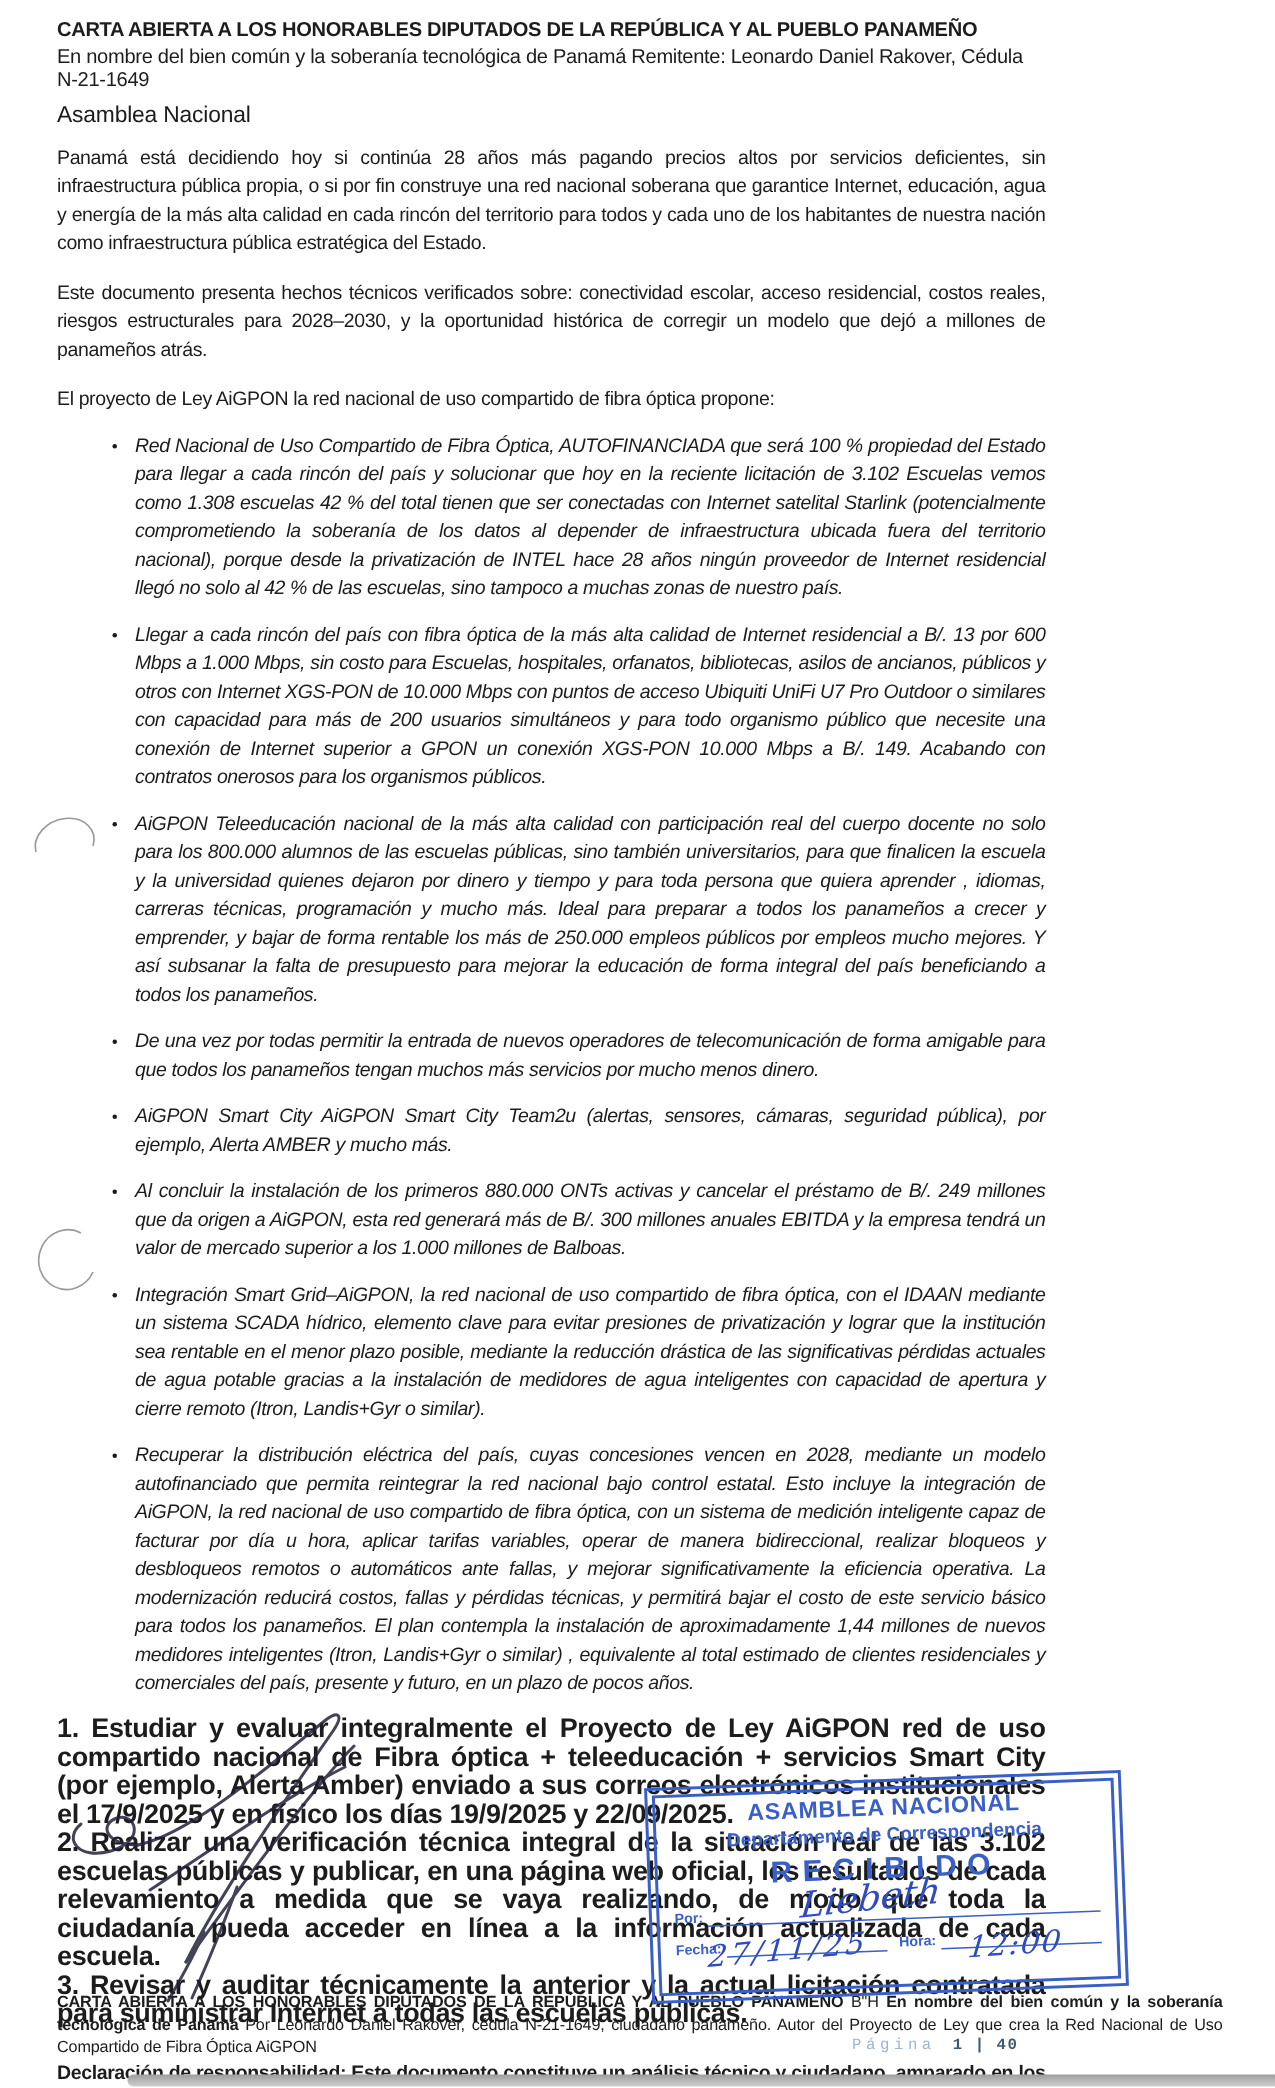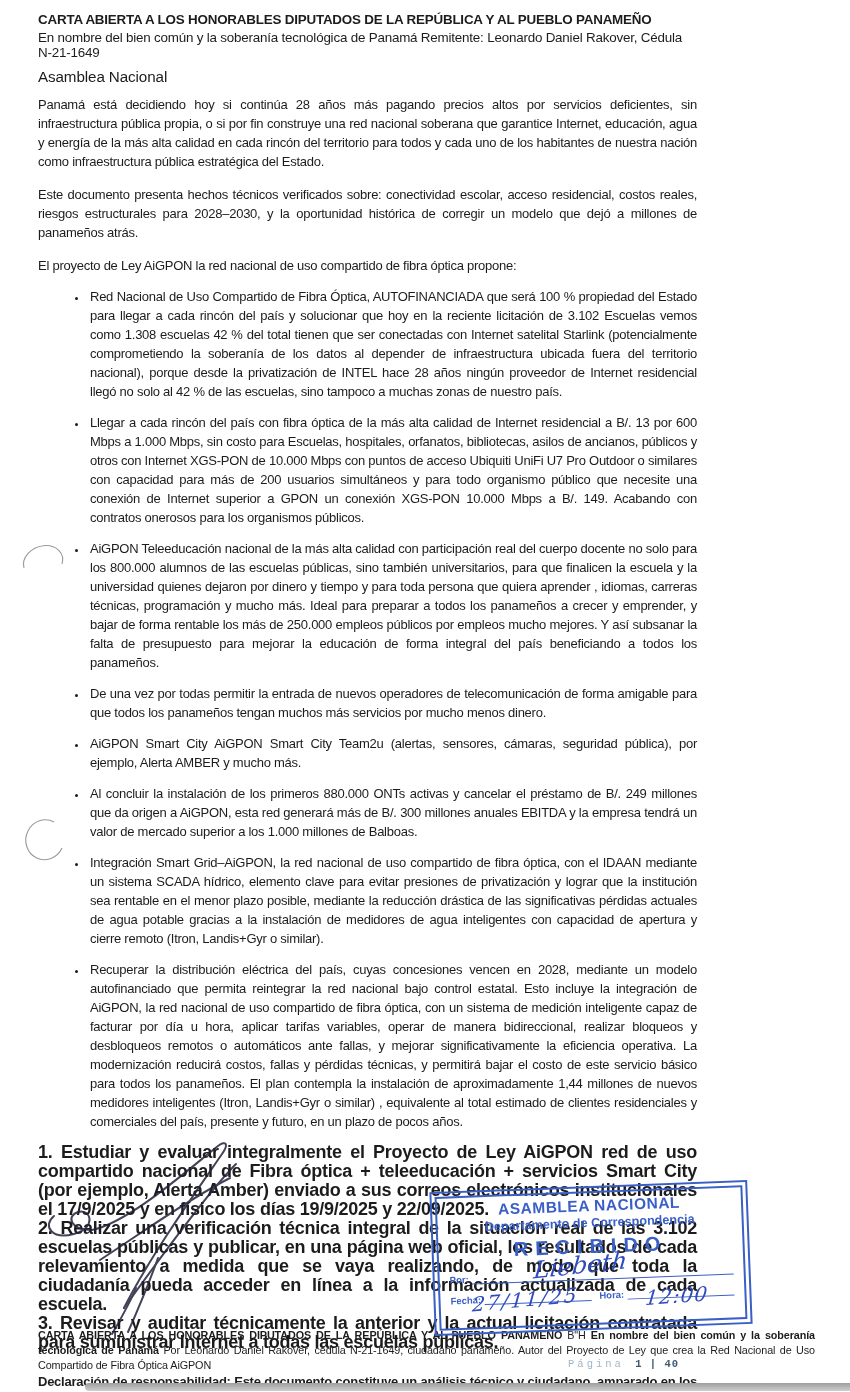--- a/index.html
+++ b/index.html
@@ -17,21 +17,21 @@
   .t-title { font-size: 13.4px; font-weight: bold; letter-spacing: -0.2px; }
   .t-sub   { font-size: 13.4px; margin-top: 3px; letter-spacing: -0.2px; }
   .t-recipient { font-size: 15.6px; font-weight: bold; margin-top: 16px; letter-spacing: -0.2px; }
   .t-inst  { font-size: 15.2px; margin-top: 8px; letter-spacing: -0.1px; }
 
   p.body, li.body {
     font-size: 13px; line-height: 19px; text-align: justify; letter-spacing: -0.25px;
   }
   .mt10 { margin-top: 10px; } .mt14 { margin-top: 14px; }
 
-  ul.bullets { margin-top: 12px; padding-left: 50px; list-style: disc outside; }
+  ul.bullets { margin-top: 12px; padding-left: 50px; list-style: disc outside; font-style: italic; }
   ul.bullets li { margin-bottom: 12px; padding-left: 2px; }
   ul.bullets li::marker { font-size: 11px; }
 
   .petitions-heading { font-size: 13px; font-weight: bold; text-align: center; margin: 14px 0 14px 0; }
   p.petition { font-size: 18px; line-height: 19px; text-align: justify; letter-spacing: -0.25px; font-weight: bold; }
 
   .declaration { font-weight: bold; margin-top: 20px; }
 
   .closing { position: relative; height: 215px; margin-top: 10px; }
   .datos-label { position: absolute; left: 0; top: 48px; font-size: 13.5px; letter-spacing: -0.2px; }

